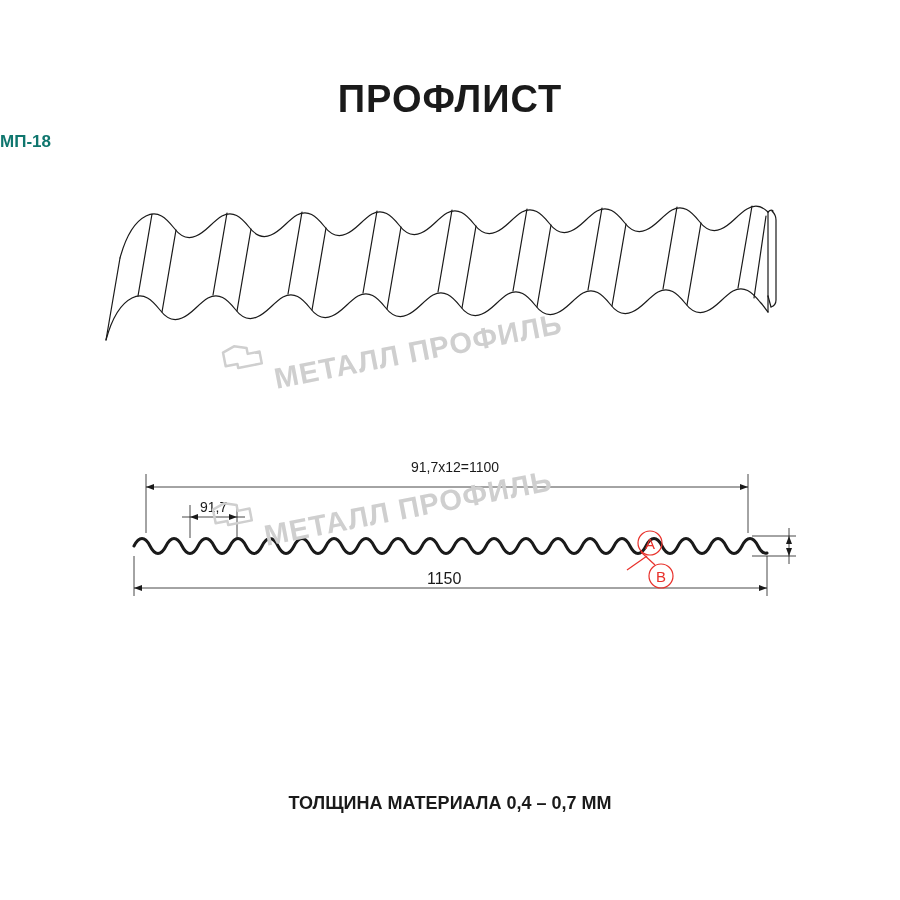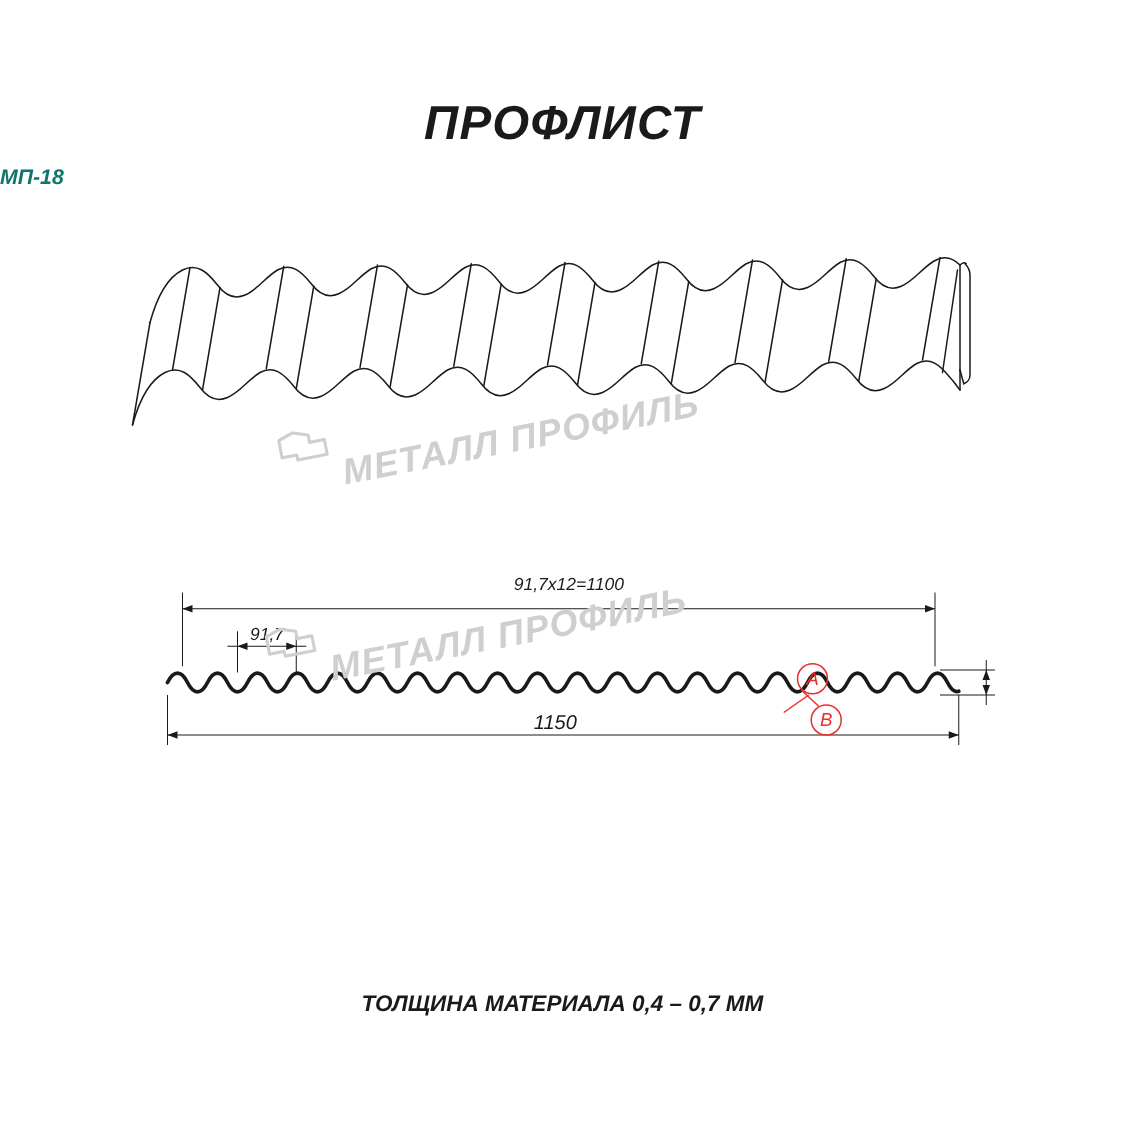--- a/index.html
+++ b/index.html
@@ -9,21 +9,20 @@
   }
   body {
     font-family: "Liberation Sans", sans-serif;
   }
   #page {
     position: relative;
     width: 796px;
     height: 900px;
     background: #ffffff;
     overflow: hidden;
-    font-style: italic;
   }
   .title {
     position: absolute;
     left: 0;
     top: 78px;
     width: 900px;
     text-align: center;
     font-size: 38px;
     font-weight: bold;
     letter-spacing: 1px;

